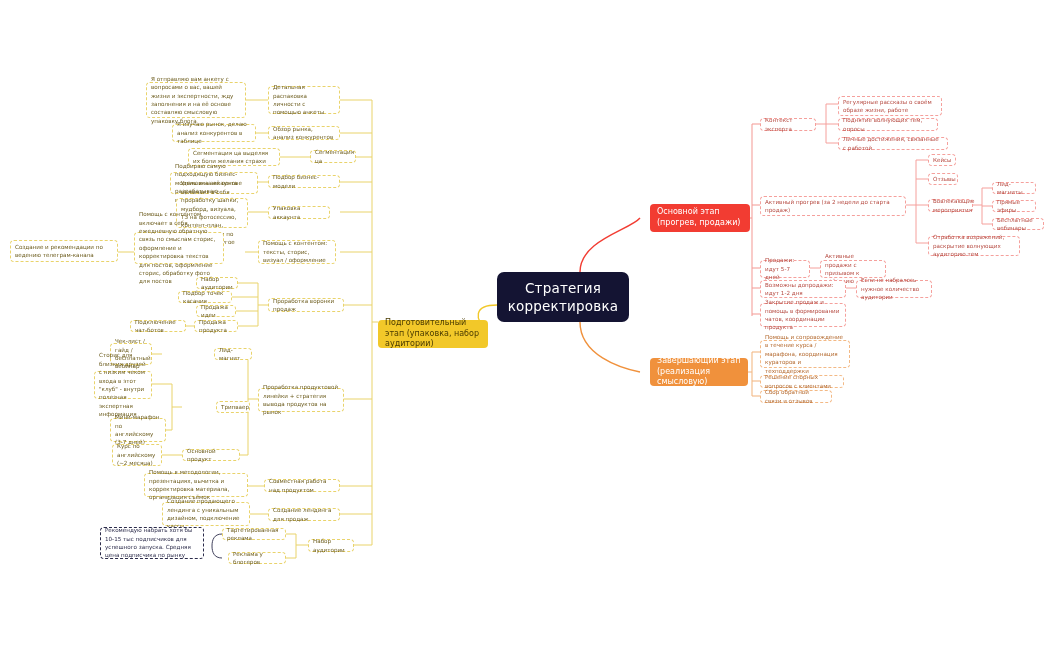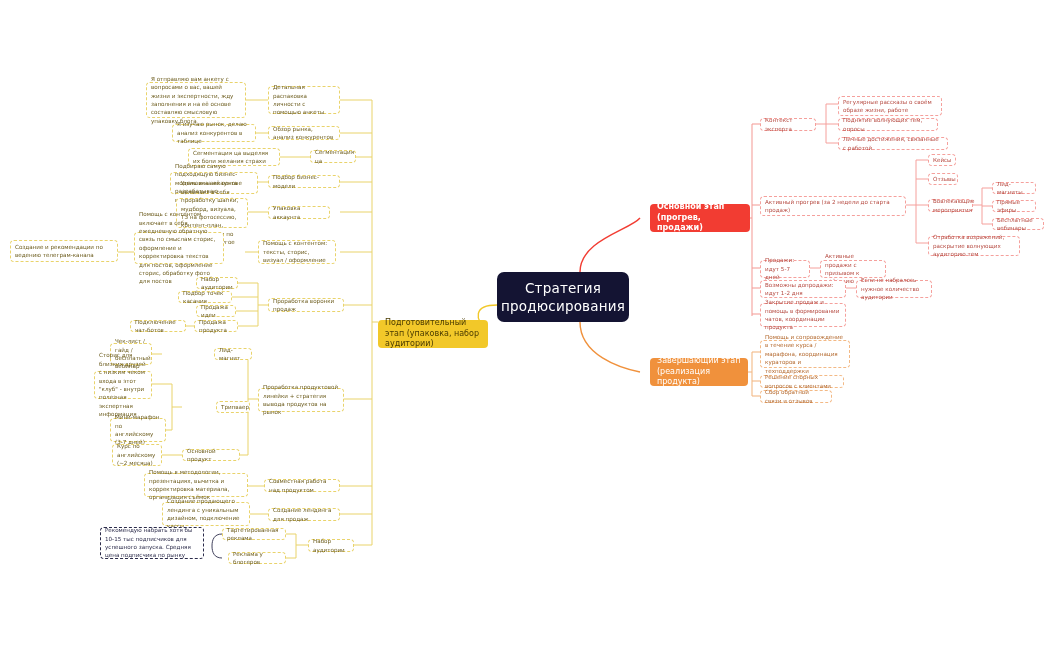--- a/index.html
+++ b/index.html
@@ -19,21 +19,21 @@
     display:flex;align-items:center;justify-content:center;text-align:center;
     font-size:13.5px;line-height:1.35;padding:8px 10px;letter-spacing:.2px;
   }
 
   
   .branch{
     border-radius:4px;color:#ffffff;display:flex;align-items:center;
     font-size:8px;line-height:1.35;padding:5px 7px;text-align:left;
   }
   .branch.yellow{background:#f2c829;color:#4a3b00;margin-top:12px;}
-  .branch.red{background:#f23c32;font-weight:bold;}
+  .branch.red{background:#f23c32;}
   .branch.orange{background:#f0913c;}
 
   
   .leaf{
     background:#ffffff;border:1px dashed #e9d36b;border-radius:4px;
     color:#6b5b1c;font-size:5.6px;line-height:1.5;padding:3px 4px;
     display:flex;align-items:center;
   }
   .leaf.red{border-color:#f5a09c;color:#b5483f;}
   .leaf.orange{border-color:#f3b985;color:#b3682d;}
@@ -136,33 +136,33 @@
 
       <path d="M744,372 L752,372" stroke="#f3b985" stroke-width="1.1"></path>
       <path d="M752,352 L752,396" stroke="#f3b985" stroke-width="1.1"></path>
       <path d="M752,352 L760,352" stroke="#f3b985" stroke-width="1.1"></path>
       <path d="M752,381 L760,381" stroke="#f3b985" stroke-width="1.1"></path>
       <path d="M752,396 L760,396" stroke="#f3b985" stroke-width="1.1"></path>
     </g>
   </svg>
 
   <div class="node center" style="left:497px;top:272px;width:132px;height:50px;">
-    <span>Стратегия продюсирования</span>
+    <span>Стратегия корректировка</span>
   </div>
 
   <div class="node branch yellow" style="left:378px;top:308px;width:110px;height:28px;">
     <span>Подготовительный этап (упаковка, набор аудитории)</span>
   </div>
 
   <div class="node branch red" style="left:650px;top:204px;width:100px;height:28px;">
     <span>Основной этап (прогрев, продажи)</span>
   </div>
 
   <div class="node branch orange" style="left:650px;top:358px;width:98px;height:28px;">
-    <span>Завершающий этап (реализация продукта)</span>
+    <span>Завершающий этап (реализация смысловую)</span>
   </div>
 
   <div class="node leaf" style="left:268px;top:86px;width:72px;height:28px;">
     <span class="t">Детальная распаковка личности с помощью анкеты</span>
   </div>
   <div class="node leaf" style="left:146px;top:82px;width:100px;height:36px;">
     <span class="t">Я отправляю вам анкету с вопросами о вас, вашей жизни и экспертности, жду заполнения и на её основе составляю смысловую упаковку блога</span>
   </div>
 
   <div class="node leaf" style="left:268px;top:126px;width:72px;height:14px;">

